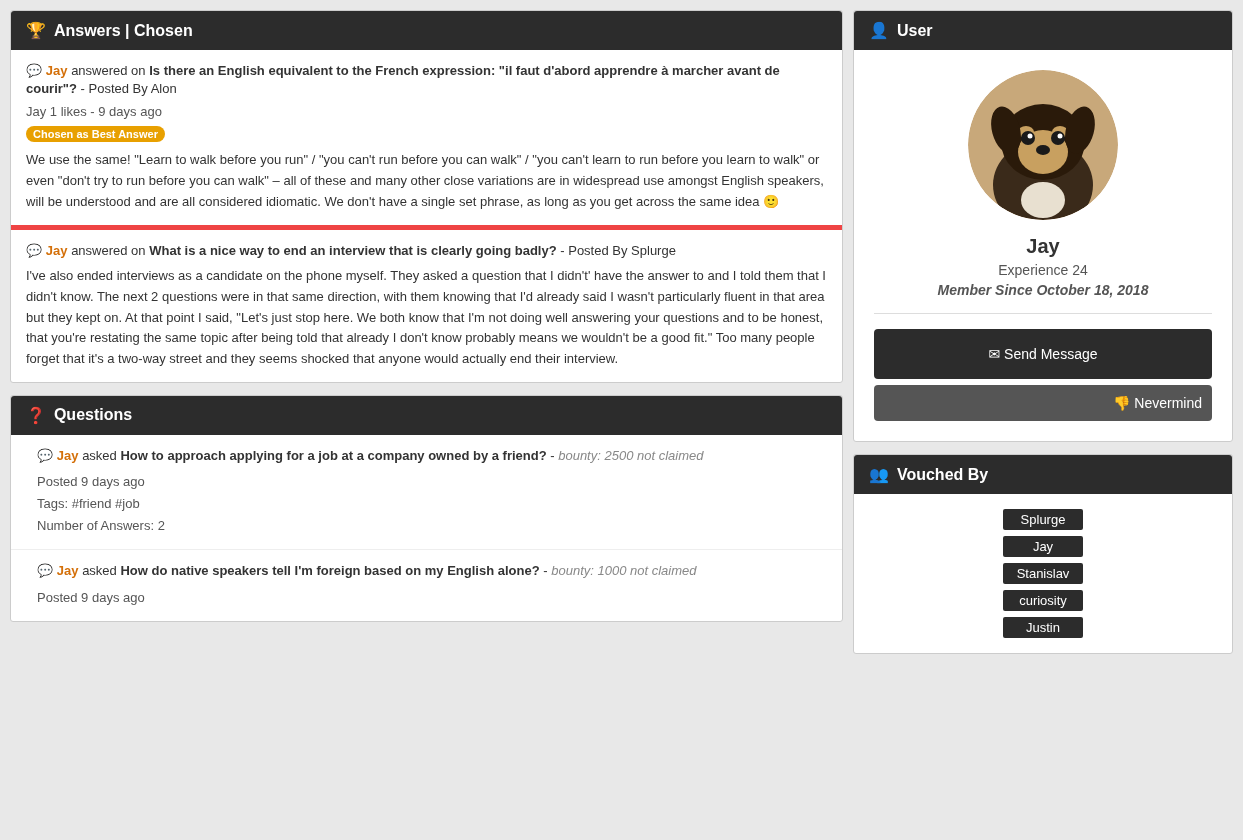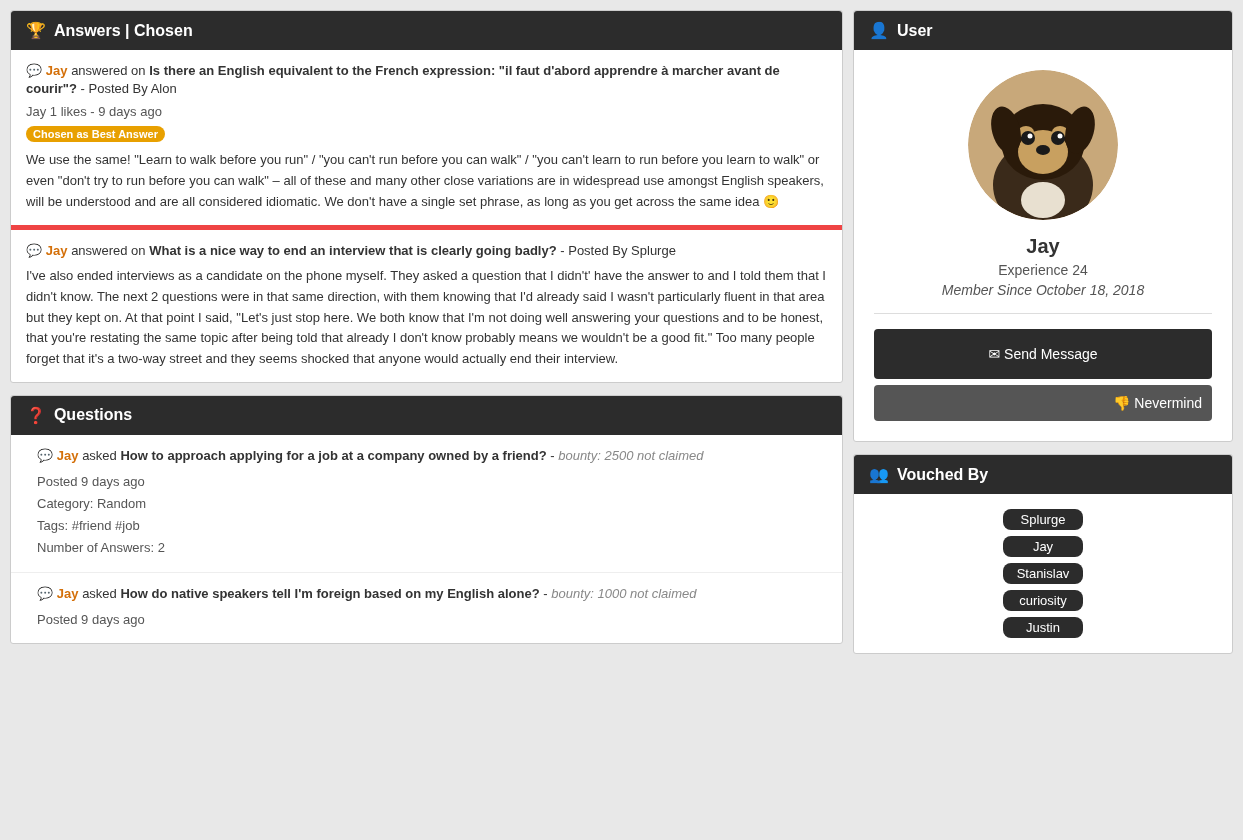--- a/index.html
+++ b/index.html
@@ -151,20 +151,21 @@
     .user-experience {
       font-size: 14px;
       color: #555;
       margin-bottom: 4px;
     }
     .user-member {
       font-size: 14px;
       color: #555;
       font-style: italic;
       margin-bottom: 1px;
+      font-weight: bold;
     }
     .divider {
       border: none;
       border-top: 1px solid #ddd;
       margin: 15px 0;
     }
     .btn-send-message {
       display: block;
       width: 100%;
       padding: 17px;
@@ -210,21 +211,21 @@
       display: flex;
       flex-direction: column;
       align-items: center;
       gap: 6px;
     }
     .vouched-tag {
       display: inline-block;
       background: #2c2c2c;
       color: #fff;
       padding: 3px 14px;
-      border-radius: 8px;
+      border-radius: 2px;
       font-size: 13px;
       min-width: 80px;
       text-align: center;
     }
   </style>
 </head>
 <body>
 
 <div class="layout">
 
@@ -275,21 +276,20 @@
       <div class="question-item">
         <div class="question-meta">
           <span>💬</span>
           <a class="user-link">Jay</a>
           <span>asked</span>
           <strong>How to approach applying for a job at a company owned by a friend?</strong>
           - <span class="bounty-text">bounty: 2500 not claimed</span>
         </div>
         <div class="question-detail">
           <div>Posted 9 days ago</div>
-          <div>Category: Random</div>
           <div>Tags: #friend #job</div>
           <div>Number of Answers: 2</div>
         </div>
       </div>
 
       <div class="question-item">
         <div class="question-meta">
           <span>💬</span>
           <a class="user-link">Jay</a>
           <span>asked</span>

